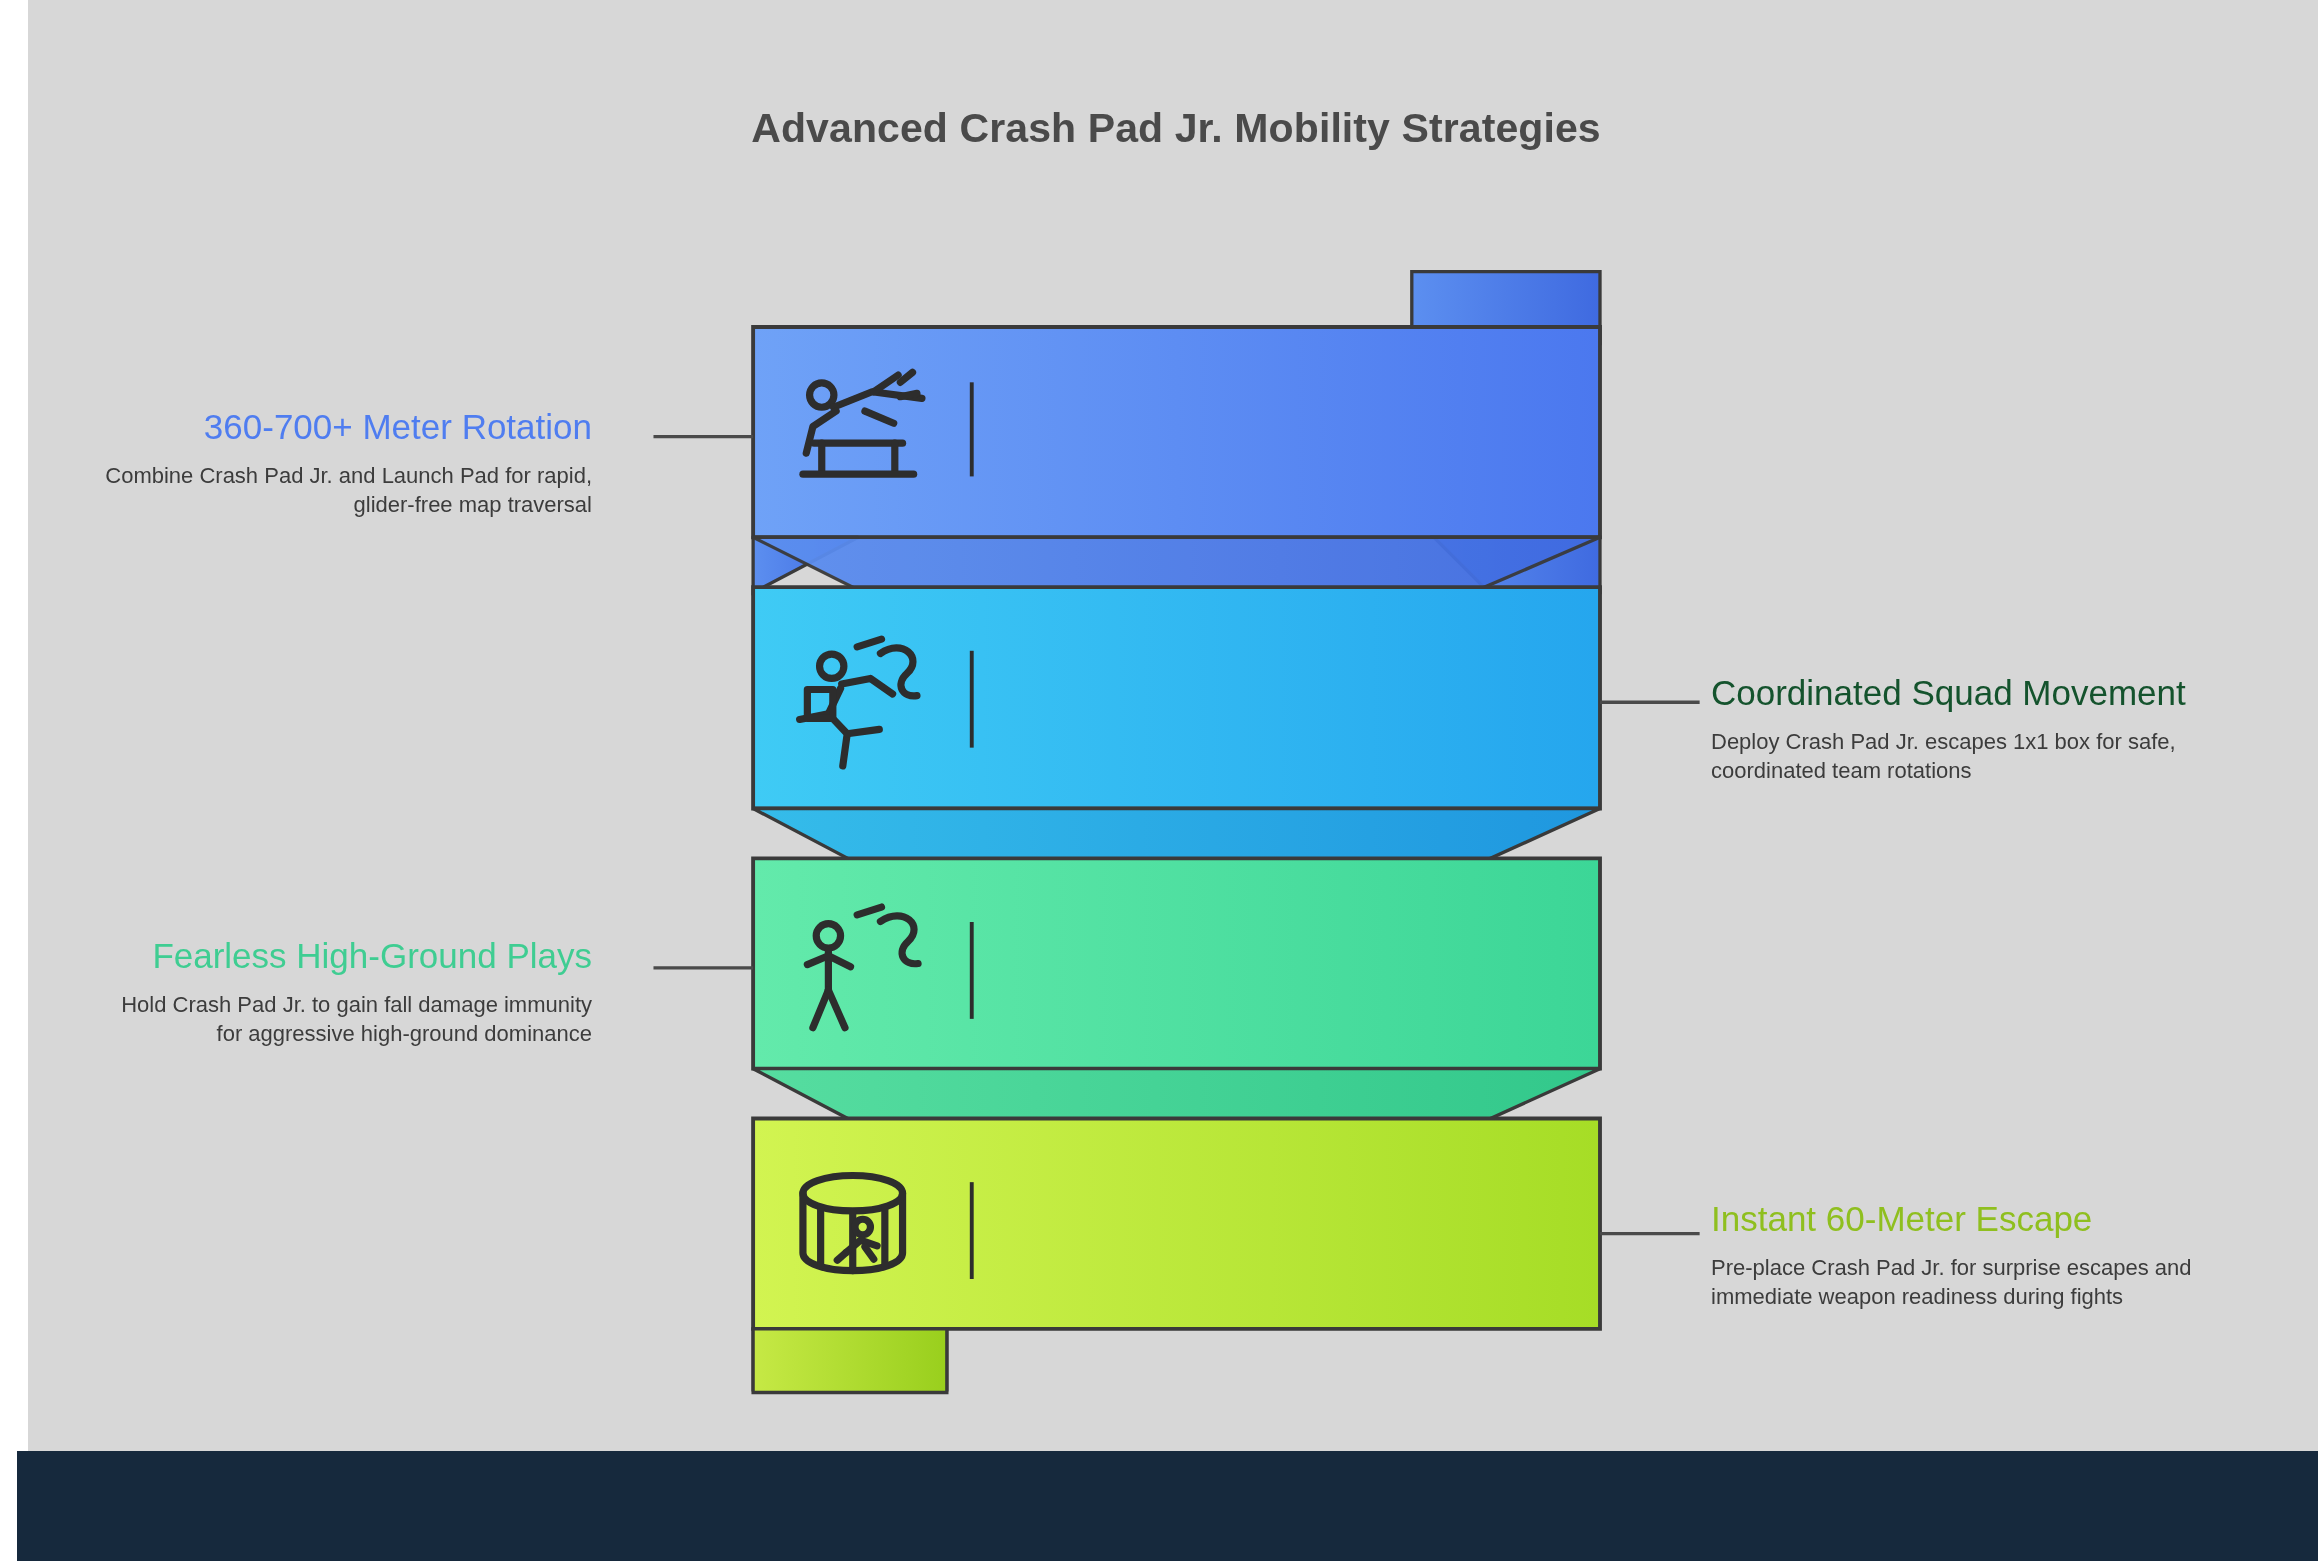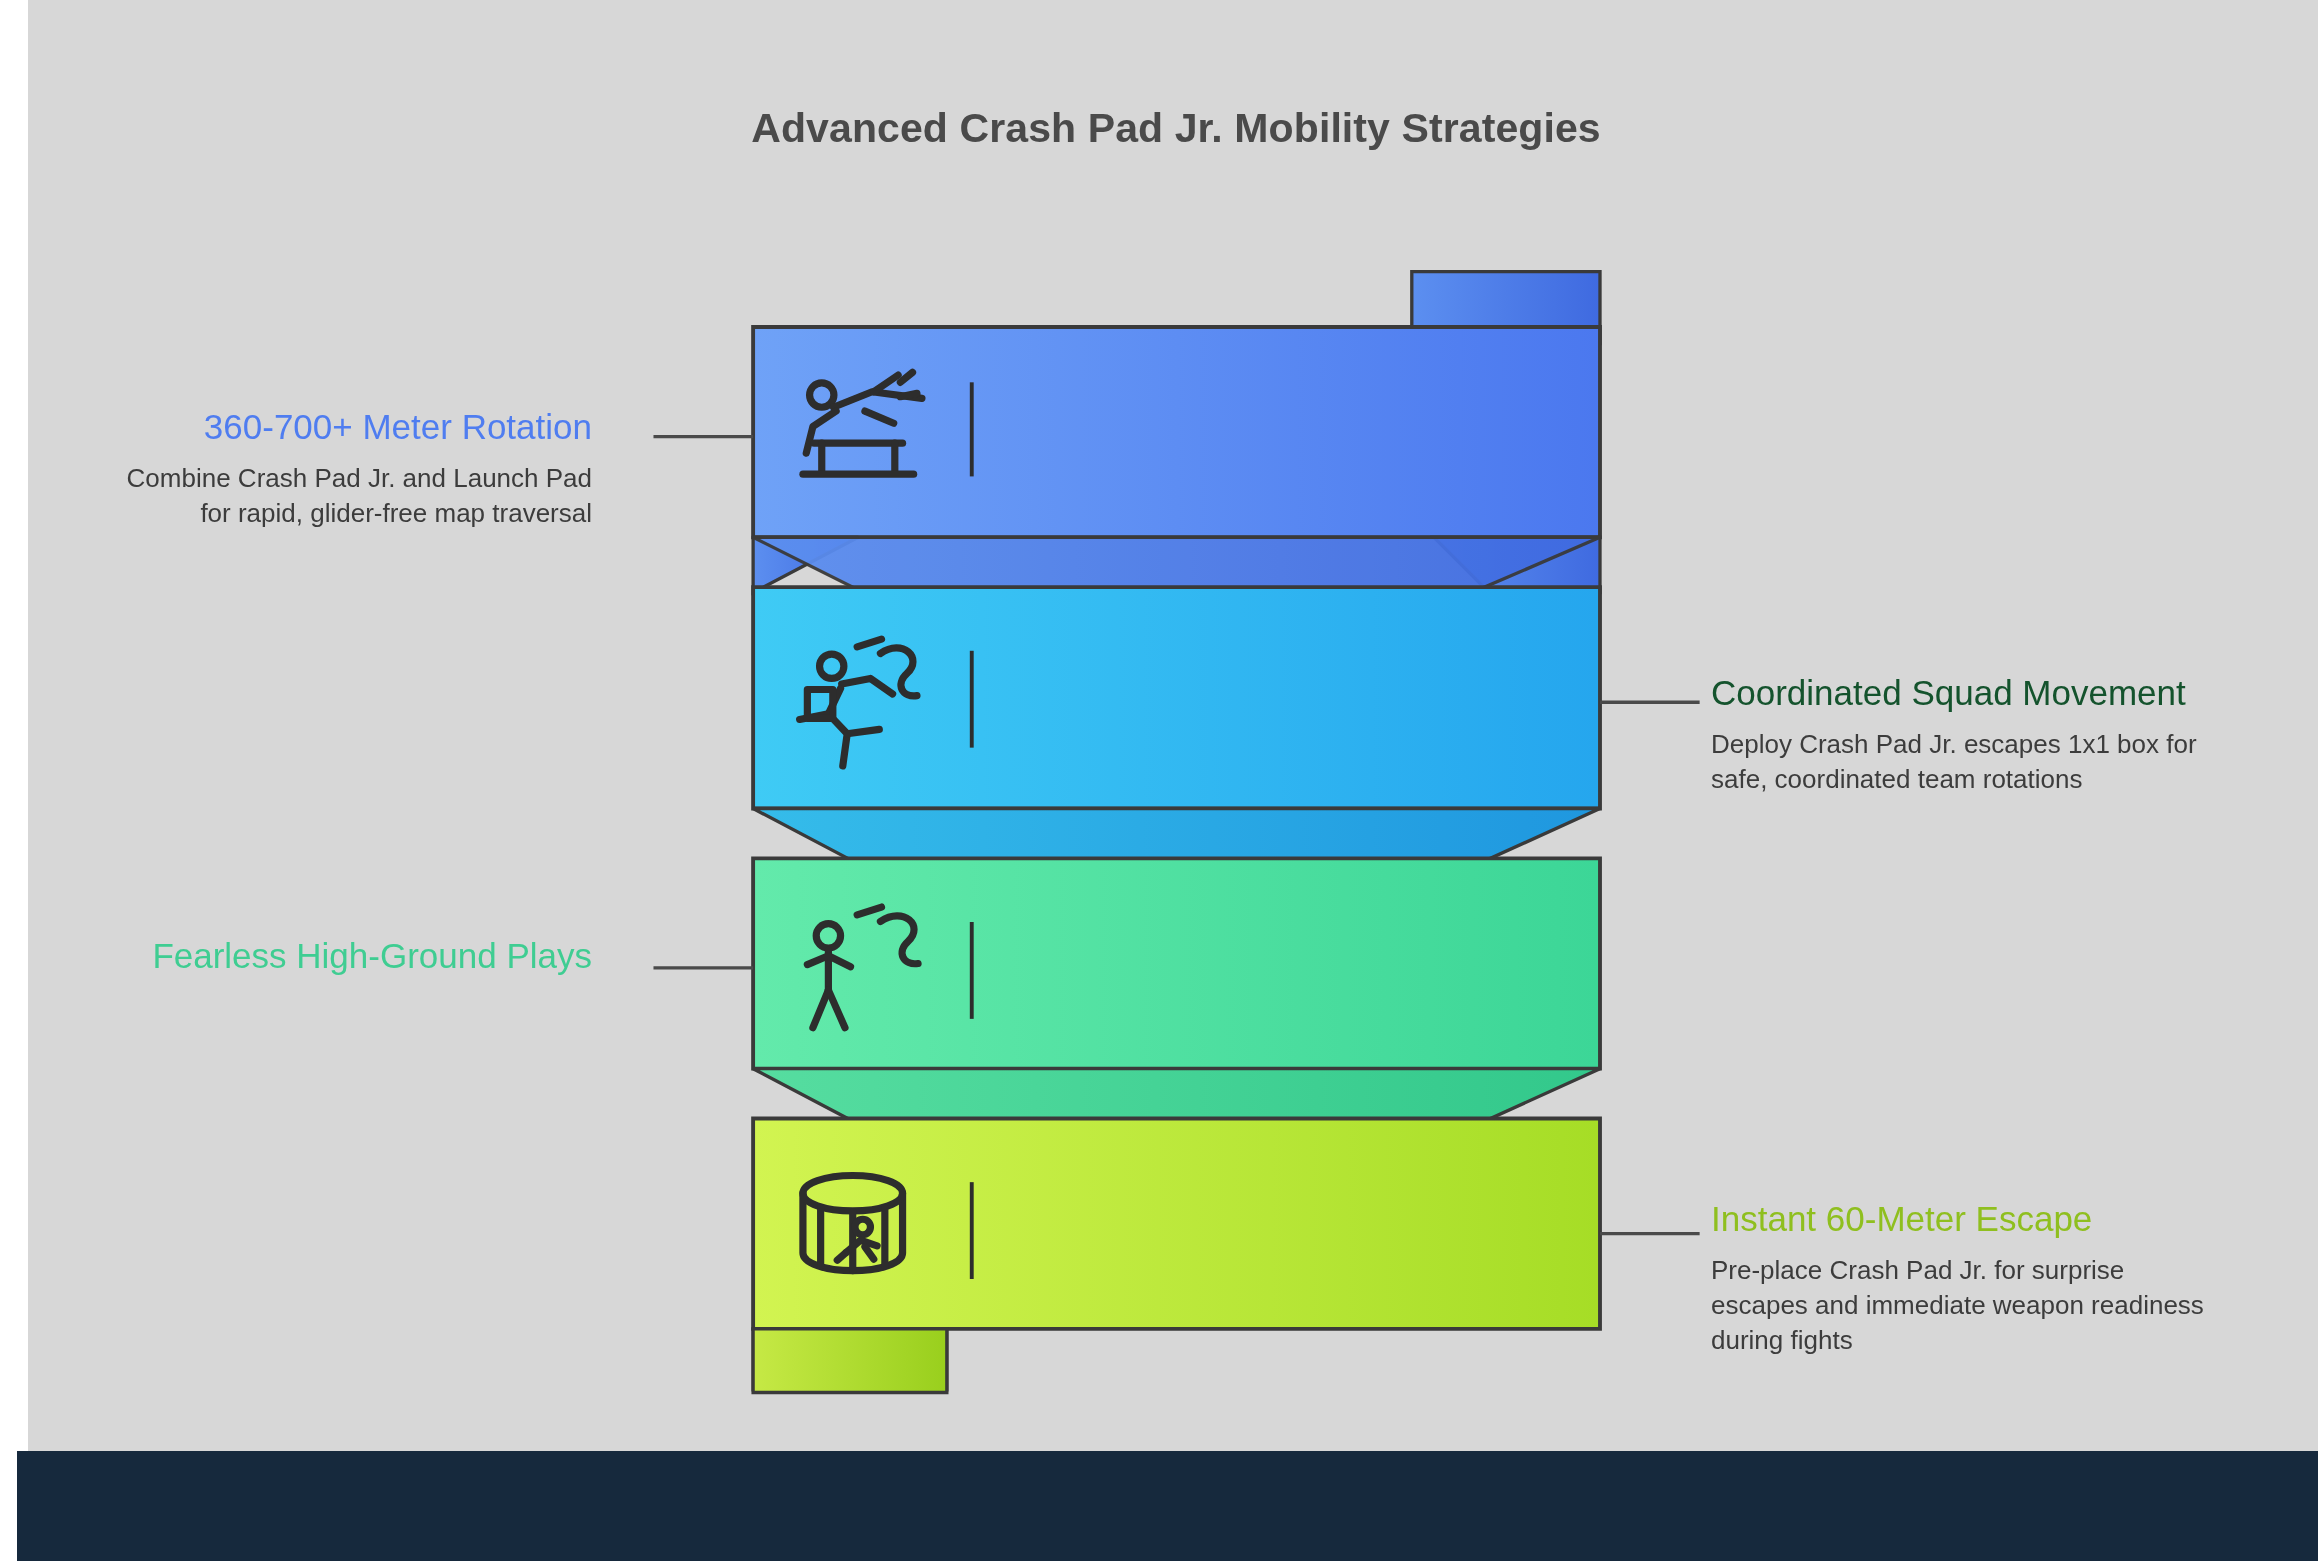--- a/index.html
+++ b/index.html
@@ -73,21 +73,21 @@
   .label-block.left-side {
     text-align: right;
   }
   .label-title {
     font-size: 35px;
     line-height: 1.12;
     font-weight: 400;
   }
   .label-desc {
     margin-top: 14.4px;
-    font-size: 26px;
+    font-size: 22px;
     line-height: 1.35;
     color: #3c3c3c;
   }
   
   #label-0 { left: 66px;  top: 407px; }
   #label-1 { left: 1683px; top: 673px; }
   #label-2 { left: 66px;  top: 936px; }
   #label-3 { left: 1683px; top: 1199px; }
 </style>
 </head>
@@ -227,20 +227,21 @@
         <div class="label-desc">Combine Crash Pad Jr. and Launch Pad for rapid, glider-free map traversal</div>
       </div>
 
       <div class="label-block right-side" id="label-1">
         <div class="label-title" style="color:#14532d">Coordinated Squad Movement</div>
         <div class="label-desc">Deploy Crash Pad Jr. escapes 1x1 box for safe, coordinated team rotations</div>
       </div>
 
       <div class="label-block left-side" id="label-2">
         <div class="label-title" style="color:#3fcd92">Fearless High-Ground Plays</div>
+        <div class="label-desc">Hold Crash Pad Jr. to gain fall damage immunity for aggressive high-ground dominance</div>
       </div>
 
       <div class="label-block right-side" id="label-3">
         <div class="label-title" style="color:#8fbf1f">Instant 60-Meter Escape</div>
         <div class="label-desc">Pre-place Crash Pad Jr. for surprise escapes and immediate weapon readiness during fights</div>
       </div>
 
     </div>
 
     <div id="footer-bar"></div>

